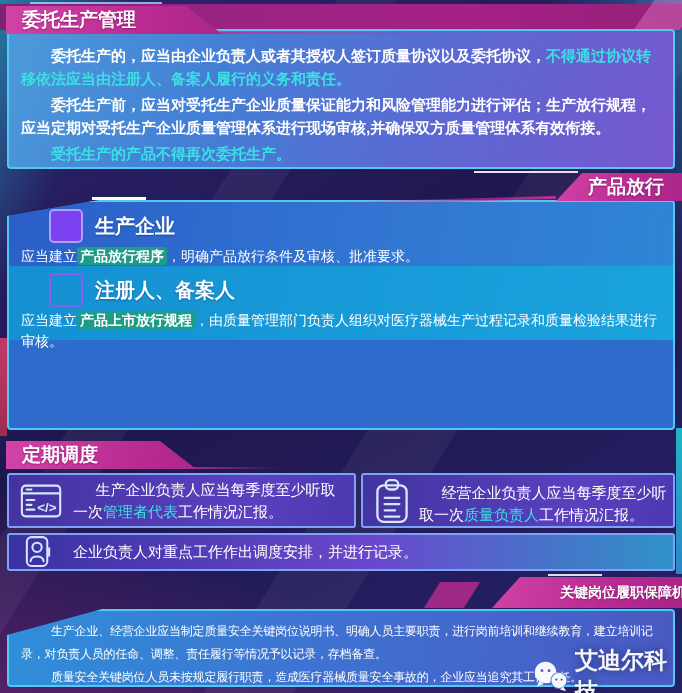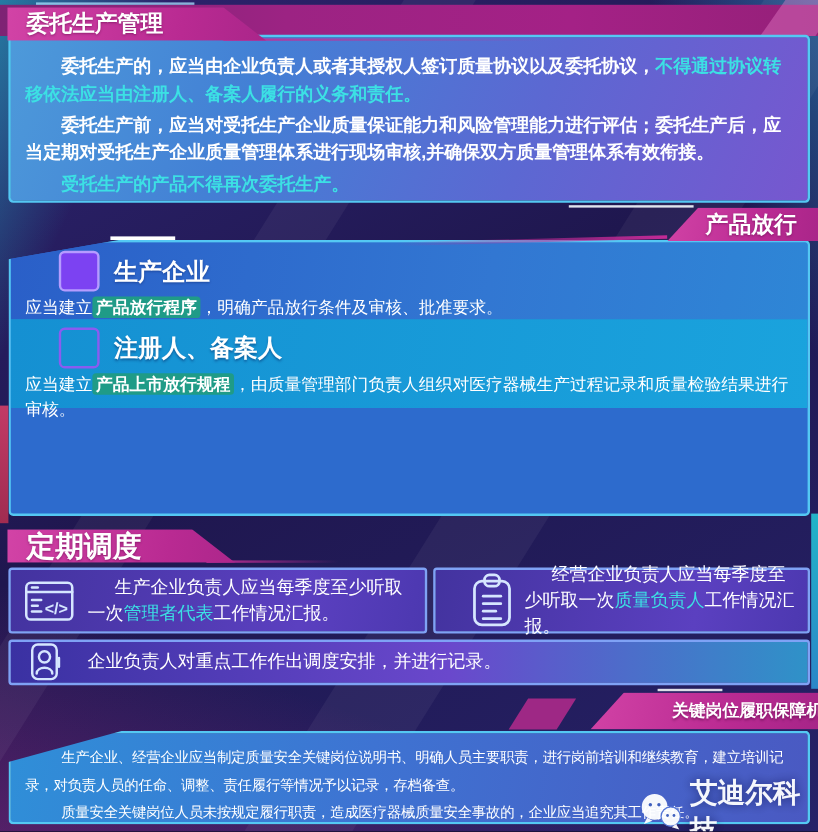--- a/index.html
+++ b/index.html
@@ -17,21 +17,21 @@
   
   .banner{
     position:absolute;display:flex;align-items:center;font-weight:bold;color:#fff;
     background:linear-gradient(100deg,#d243a6 0%,#b92a92 55%,#a02384 100%);
     text-shadow:0 1px 2px rgba(70,0,55,.45);z-index:6;
   }
   #banner-entrust{left:6px;top:6px;width:250px;height:28px;padding-left:16px;font-size:19px;
     clip-path:polygon(0 0,180px 0,216px 100%,0 100%);}
   #banner-release{left:552px;top:173px;width:122px;height:28px;font-size:19px;
     padding-left:36px;clip-path:polygon(30px 0,100% 0,100% 100%,4px 100%);}
-  #banner-schedule{left:6px;top:441px;width:230px;height:28px;padding-left:16px;font-size:24px;
+  #banner-schedule{left:6px;top:441px;width:230px;height:28px;padding-left:16px;font-size:19px;
     clip-path:polygon(0 0,154px 0,190px 100%,0 100%);}
   #banner-keypost{left:488px;top:577px;width:212px;height:31px;font-size:14px;
     justify-content:flex-end;padding-right:9px;clip-path:polygon(32px 0,100% 0,100% 100%,4px 100%);}
   
   #top-bar{position:absolute;left:0;top:4px;width:682px;height:26px;z-index:2;
     background:linear-gradient(90deg,#7e2374 0%,#9c2383 35%,#a42186 70%,#952079 100%);}
   #top-bar-streak{position:absolute;right:-8px;top:0;width:46px;height:30px;z-index:3;
     background:rgba(235,130,205,.4);transform:skewX(-35deg);}
   
   .block{position:absolute;left:7px;width:668px;box-sizing:border-box;
@@ -52,21 +52,21 @@
   .sq.filled{background:#7c42f2;border:2px solid #b59cff;}
   .sq.outline{background:transparent;border:2px solid #8a5cf0;}
   .subhead h3{margin:0;font-size:20px;color:#fff;text-shadow:0 1px 2px rgba(0,20,80,.4);}
   .band p{margin:1px 0 0 0;font-size:14px;line-height:21px;color:#fff;}
   .hl{background:#1f9b87;font-weight:bold;padding:1px 3px;border-radius:3px;}
   
   .sbox{position:absolute;box-sizing:border-box;border:2px solid #7fa2f5;border-radius:3px;
     background:linear-gradient(100deg,#43339f 0%,#5b40c0 70%,#4c38b0 100%);
     display:flex;align-items:center;gap:8px;color:#fff;font-size:15px;line-height:22px;z-index:4;}
   #sbox-1{left:7px;top:473px;width:349px;height:55px;padding:0 6px 0 10px;}
-  #sbox-2{left:361px;top:473px;width:314px;height:55px;padding:0 6px 0 28px;}
+  #sbox-2{left:361px;top:473px;width:314px;height:55px;padding:0 6px 0 10px;align-items:flex-end;}
   #sbox-3{left:7px;top:533px;width:668px;height:38px;padding-left:16px;gap:22px;
     background:linear-gradient(90deg,#3a31a2 0%,#6a48cc 55%,#2f92c8 100%);}
   .sbox .txt{text-indent:1.5em;}
   .icon{flex:none;display:flex;align-items:center;}
   .icon svg{stroke:#d6e6ff;fill:none;stroke-width:2.2;stroke-linecap:round;stroke-linejoin:round;}
   
   #block-keypost{top:609px;height:78px;padding:9px 12px 0 12px;font-size:12px;line-height:23px;
     letter-spacing:-0.2px;clip-path:polygon(0 26px,95px 0,100% 0,100% 100%,0 100%);
     background:linear-gradient(100deg,#2f8fd8 0%,#3e73d2 45%,#4a59c2 100%);}
   #block-keypost p{margin:0;text-indent:2.5em;}
@@ -106,21 +106,21 @@
   <div id="top-bar"></div>
   <div id="top-bar-streak"></div>
   <div id="entrust-topline" class="decor"></div>
   <div id="banner-entrust" class="banner">
     <span>委托生产管理</span>
   </div>
   <div id="entrust-tail" class="decor"></div>
 
   <section class="block" id="block-entrust">
     <p><span>委托生产的，应当由企业负责人或者其授权人签订质量协议以及委托协议，</span><span class="cy">不得通过协议转移依法应当由注册人、备案人履行的义务和责任。</span></p>
-    <p>委托生产前，应当对受托生产企业质量保证能力和风险管理能力进行评估；委托生产后，应当定期对受托生产企业质量管理体系进行现场审核,并确保双方质量管理体系有效衔接。</p>
+    <p>委托生产前，应当对受托生产企业质量保证能力和风险管理能力进行评估；生产放行规程，应当定期对受托生产企业质量管理体系进行现场审核,并确保双方质量管理体系有效衔接。</p>
     <p class="cy">受托生产的产品不得再次委托生产。</p>
   </section>
 
   <div id="release-topline" class="decor"></div>
   <div id="banner-release" class="banner">
     <span>产品放行</span>
   </div>
   <div id="release-underline" class="decor"></div>
   <div id="block2-dash" class="decor"></div>
 

